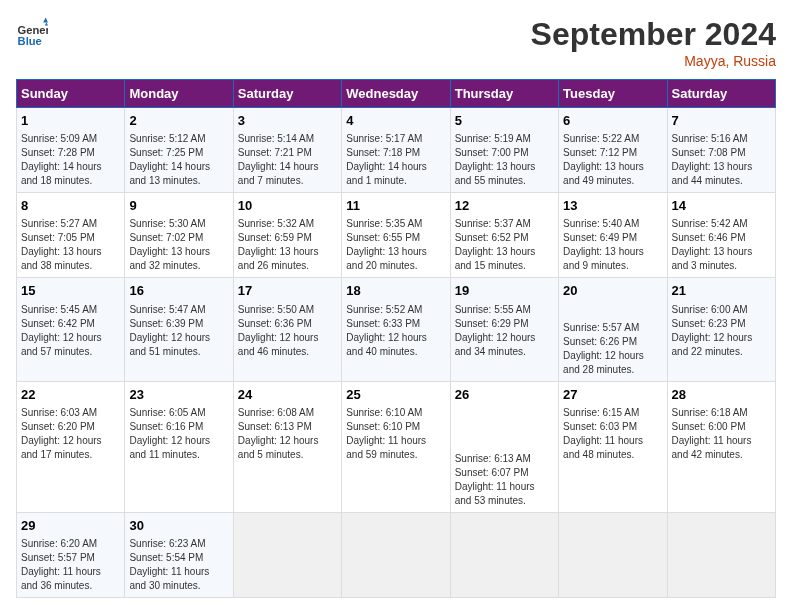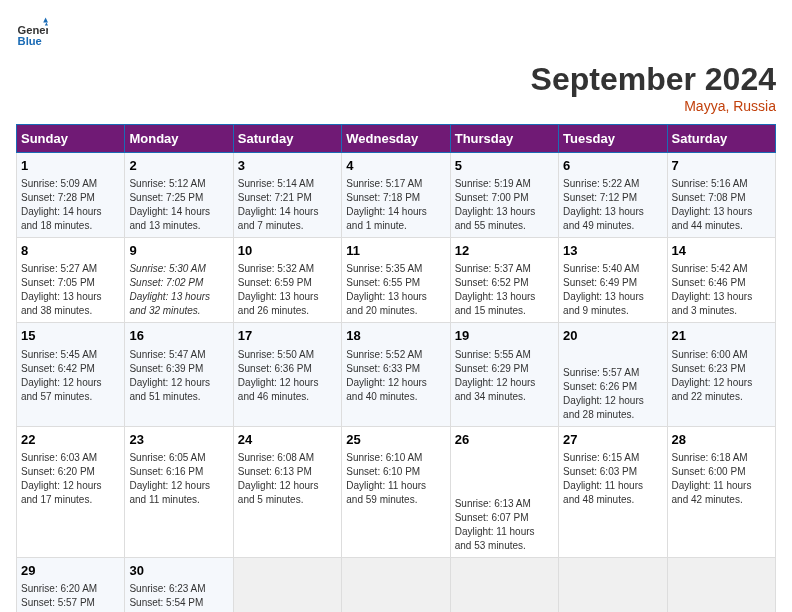--- a/index.html
+++ b/index.html
@@ -25,21 +25,20 @@
       width: 32px;
       height: 32px;
     }
     .title-area {
       text-align: right;
     }
     .month-title {
       font-size: 32px;
       font-weight: bold;
       color: #333;
-      margin-top: 45px;
     }
     .location {
       font-size: 14px;
       color: #c2410c;
     }
     table {
       width: 100%;
       border-collapse: collapse;
       font-size: 10.5px;
     }
@@ -164,21 +163,21 @@
       <tr>
         <td>
           <span class="day-num">8</span>
           <div class="day-info" style="white-space: pre-line;">Sunrise: 5:27 AM
 Sunset: 7:05 PM
 Daylight: 13 hours
 and 38 minutes.</div>
         </td>
         <td>
           <span class="day-num">9</span>
-          <div class="day-info" style="white-space: pre-line; font-style: italic;">Sunrise: 5:30 AM
+          <div class="day-info" style="white-space: pre-line;">Sunrise: 5:30 AM
 Sunset: 7:02 PM
 Daylight: 13 hours
 and 32 minutes.</div>
         </td>
         <td>
           <span class="day-num">10</span>
           <div class="day-info" style="white-space: pre-line;">Sunrise: 5:32 AM
 Sunset: 6:59 PM
 Daylight: 13 hours
 and 26 minutes.</div>

